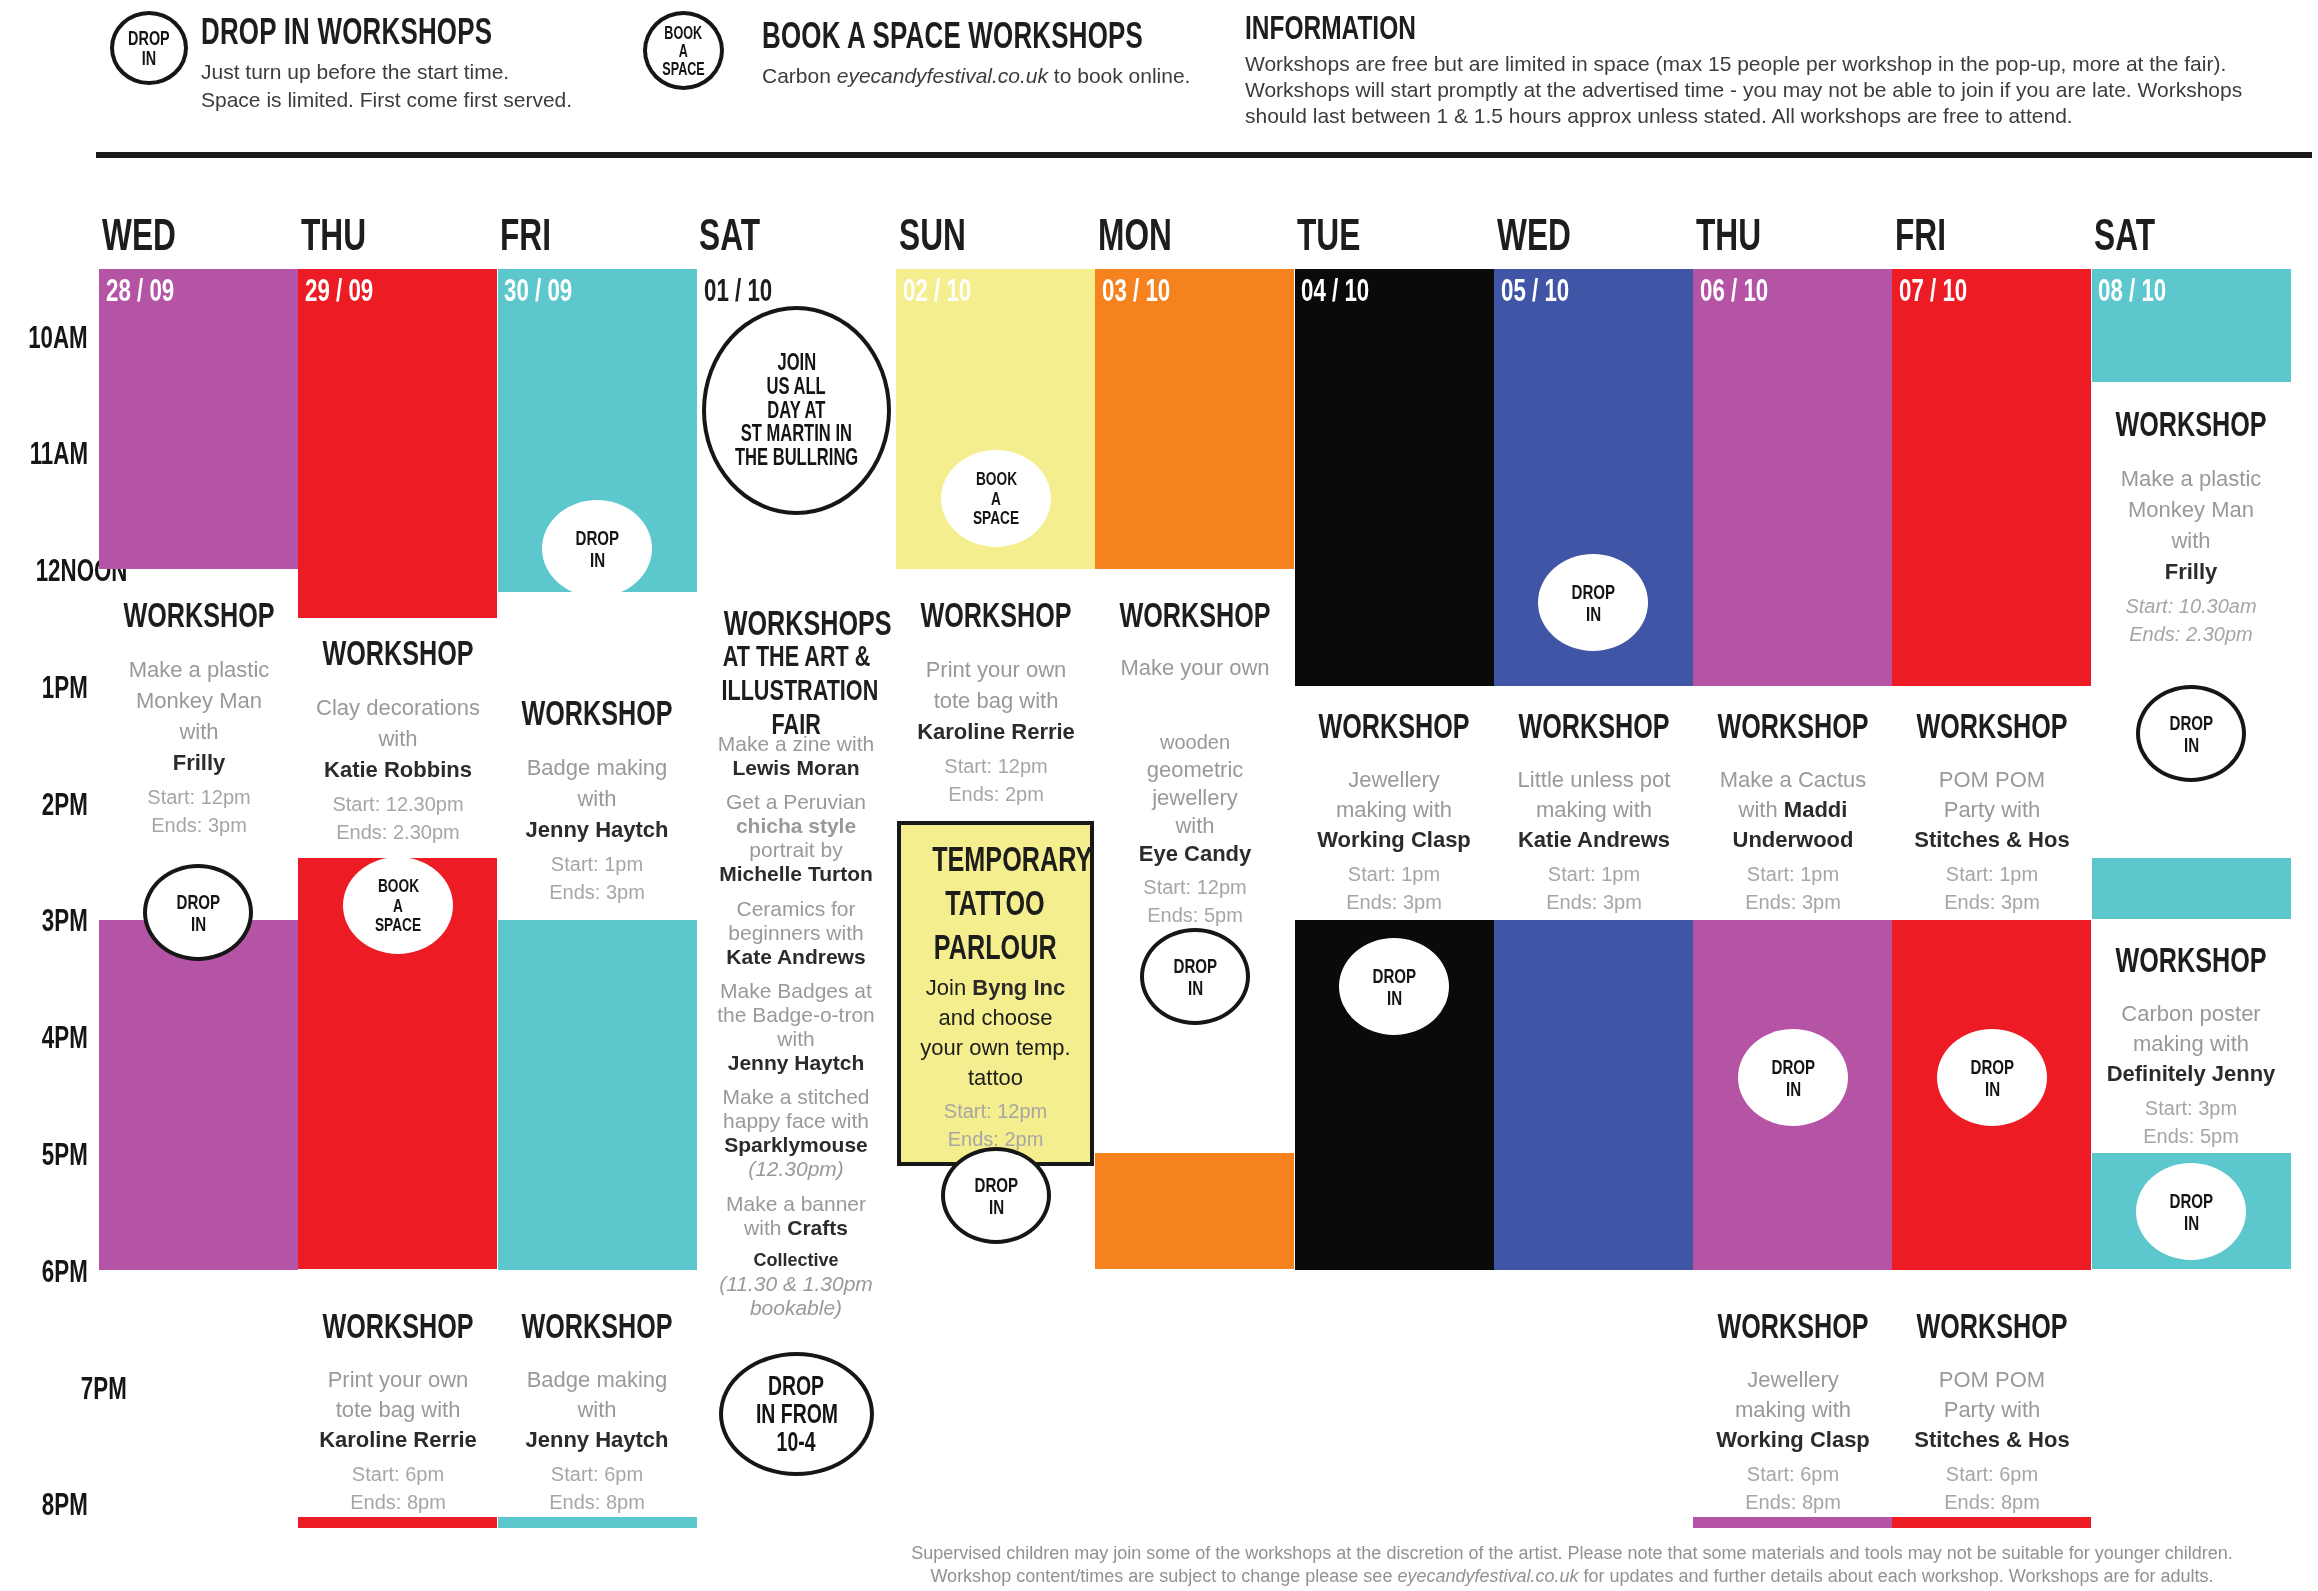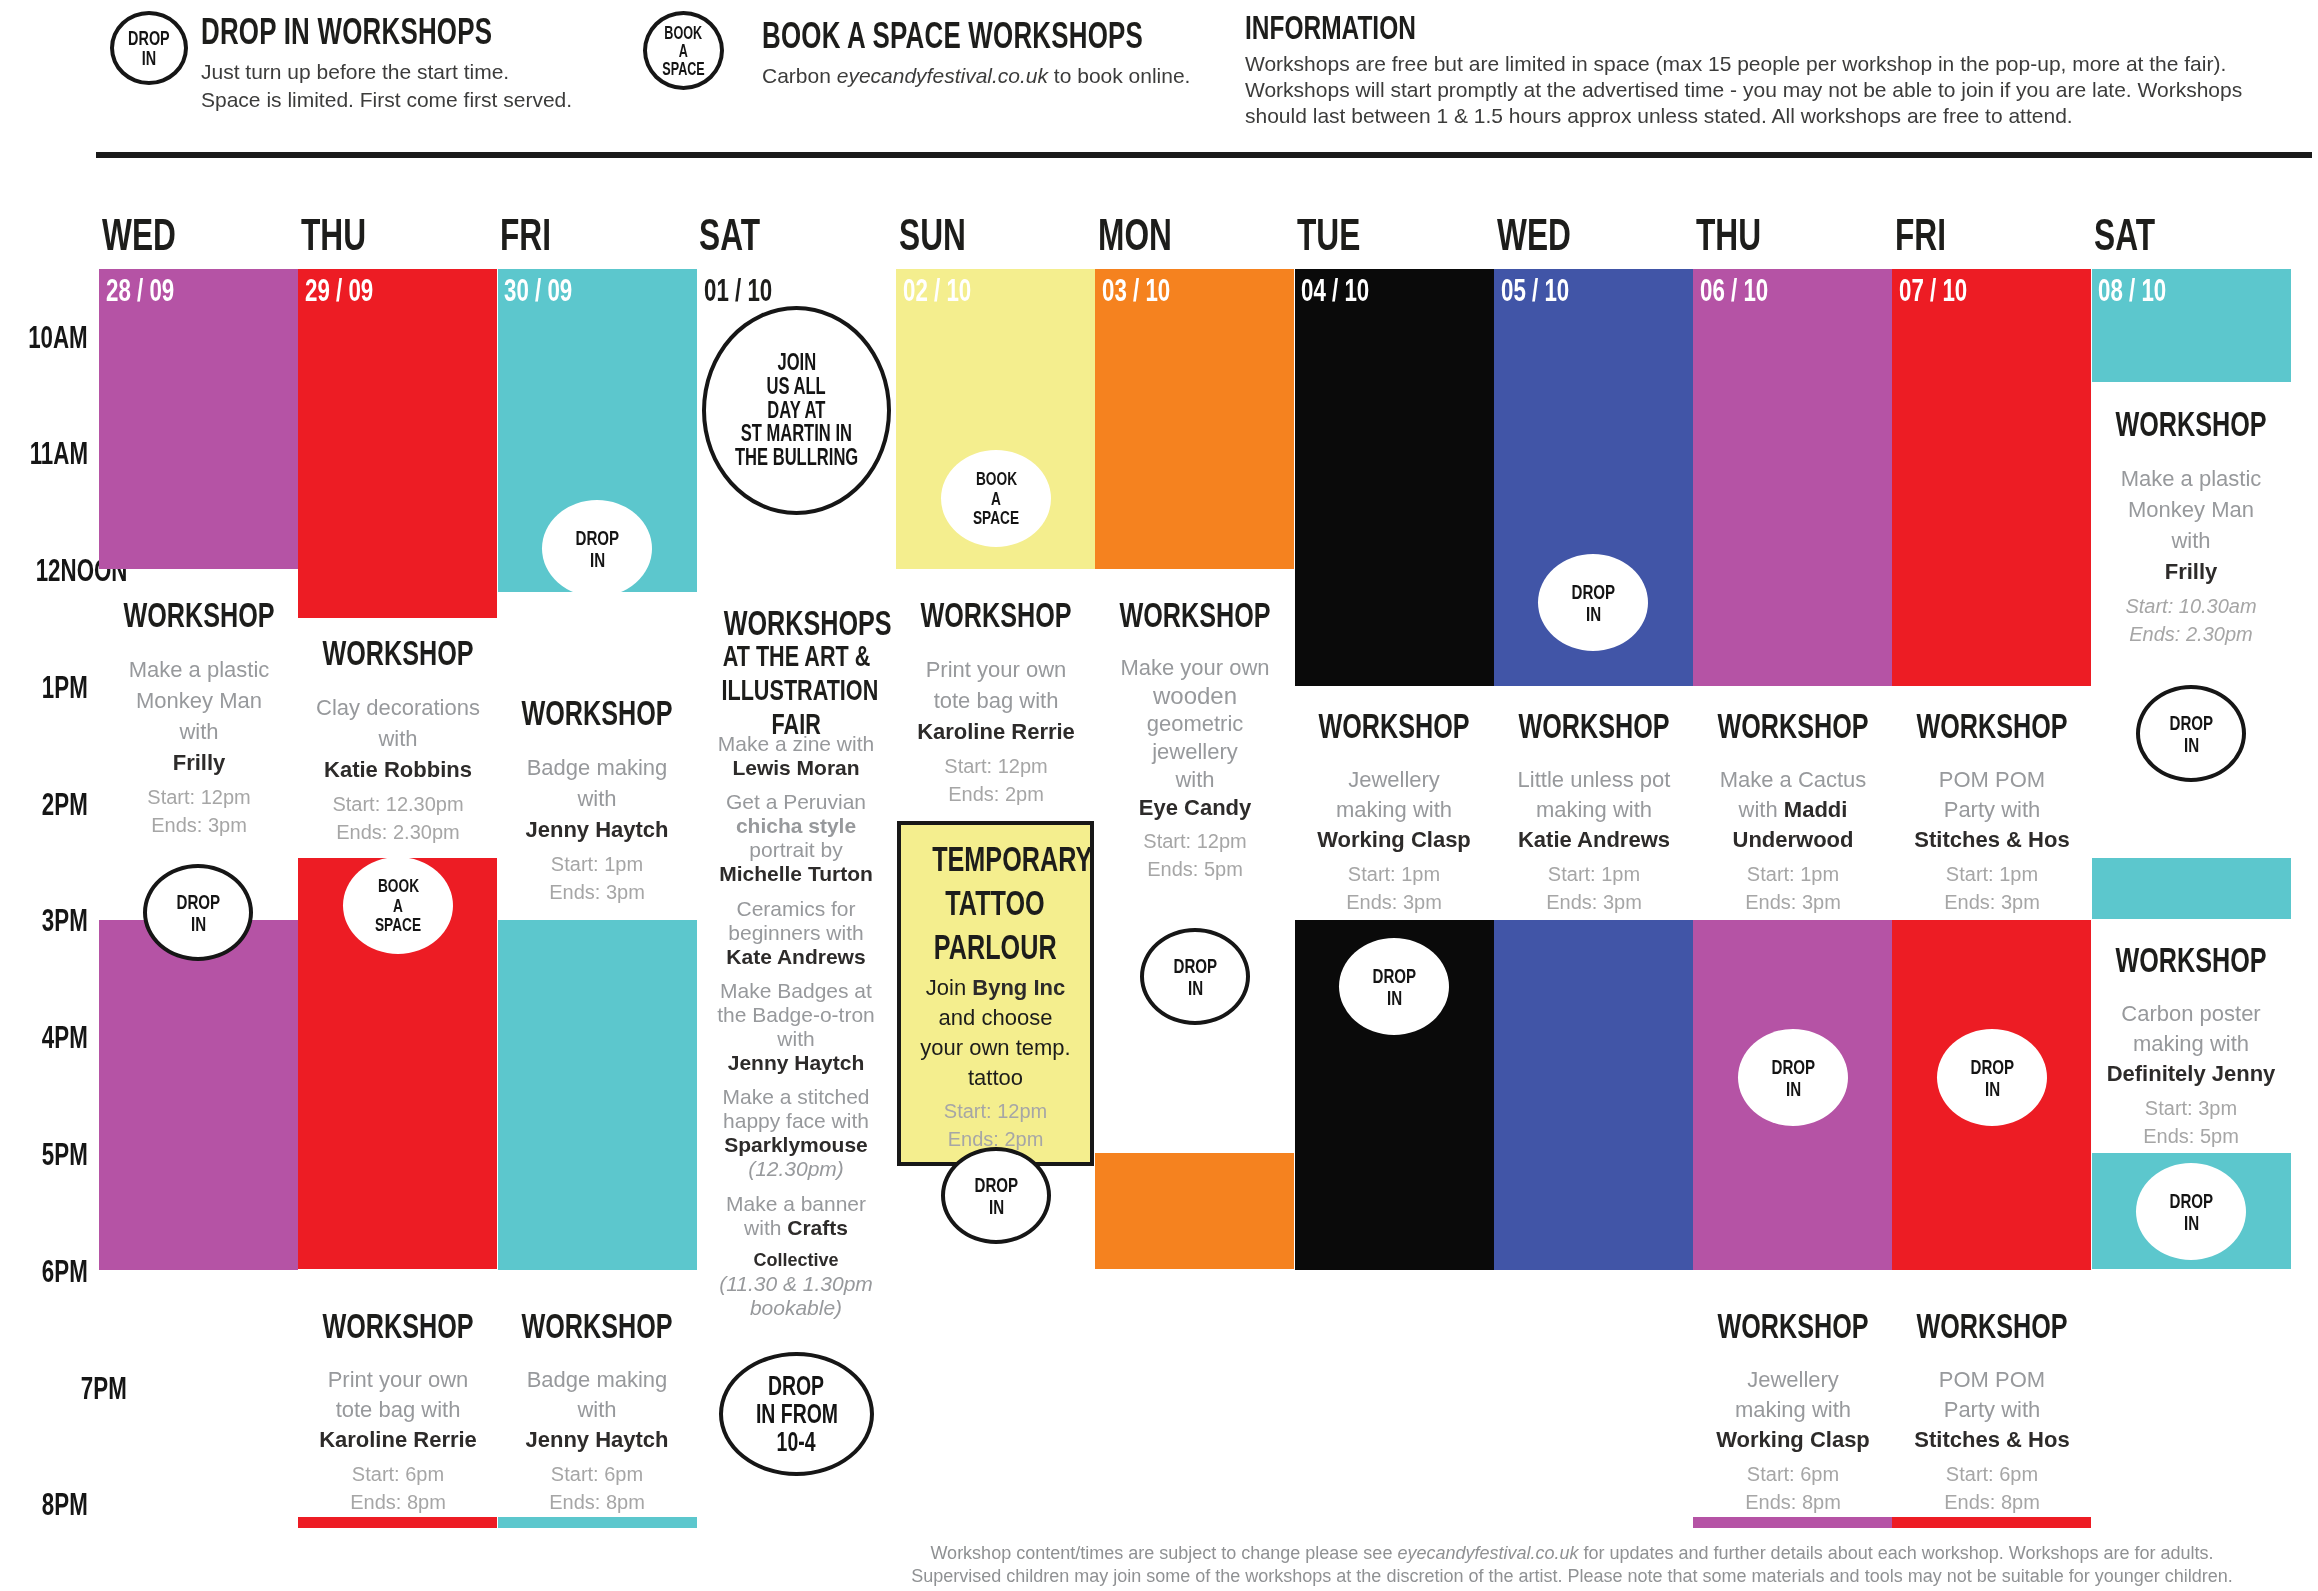--- a/index.html
+++ b/index.html
@@ -250,21 +250,21 @@
         <span class="cond bl" style="font-size: 21px;">DROP</span>
         <span class="cond bl" style="font-size: 21px;">IN</span>
       </div>
       <div class="day-label" style="left: 1098px; top: 210px;"><span class="cond left" style="font-size: 44px;">MON</span></div>
       <div class="block" style="left: 1095px; top: 269px; width: 199px; height: 300px; background: rgb(245, 130, 31);"></div>
       <div class="block" style="left: 1095px; top: 1153px; width: 199px; height: 116px; background: rgb(245, 130, 31);"></div>
       <div class="date-label" style="left: 1102px; top: 273px; color: rgb(255, 255, 255);"><span class="cond left" style="font-size: 31px;">03 / 10</span></div>
       <div class="event" style="left: 1090px; top: 595px; width: 210px;">
         <div class="center heading" style="height: 59px;"><span class="cond" style="font-size: 35px;">WORKSHOP</span></div>
         <div class="bodyline" style="font-size: 22px; line-height: 28px;"><span>Make your own</span></div>
-        <div class="bodyline" style="font-size: 24px; line-height: 28px;"><span>wooden</span></div>
+        <div class="bodyline" style="font-size: 20px; line-height: 28px; margin-top: 46px;"><span>wooden</span></div>
         <div class="bodyline" style="font-size: 22px; line-height: 28px;"><span>geometric</span></div>
         <div class="bodyline" style="font-size: 22px; line-height: 28px;"><span>jewellery</span></div>
         <div class="bodyline" style="font-size: 22px; line-height: 28px;"><span>with</span></div>
         <div class="bodyline" style="font-size: 22px; line-height: 28px;"><span class="seg-b">Eye Candy</span></div>
         <div class="meta" style="margin-top: 5.4px;">
           <div style="font-size: 20px; line-height: 28px;">Start: 12pm</div>
           <div style="font-size: 20px; line-height: 28px;">Ends: 5pm</div>
         </div>
       </div>
       <div class="badge outline" style="left: 1140px; top: 928px; width: 110px; height: 97px;">
@@ -395,18 +395,18 @@
         <span class="cond bl" style="font-size: 21px;">DROP</span>
         <span class="cond bl" style="font-size: 21px;">IN</span>
       </div>
       <div class="badge" style="left: 2136px; top: 1163px; width: 110px; height: 97px;">
         <span class="cond bl" style="font-size: 21px;">DROP</span>
         <span class="cond bl" style="font-size: 21px;">IN</span>
       </div>
     </div>
 
   <div class="footer" style="left:835px;top:1542px;width:1474px;">
+    <div>Supervised children may join some of the workshops at the discretion of the artist. Please note that some materials and tools may not be suitable for younger children.</div>
     <div><span>Workshop content/times are subject to change please see </span><span class="seg-i">eyecandyfestival.co.uk</span><span> for updates and further details about each workshop. Workshops are for adults.</span></div>
-    <div>Supervised children may join some of the workshops at the discretion of the artist. Please note that some materials and tools may not be suitable for younger children.</div>
   </div>
 
 </div>
 
 
 </body></html>

